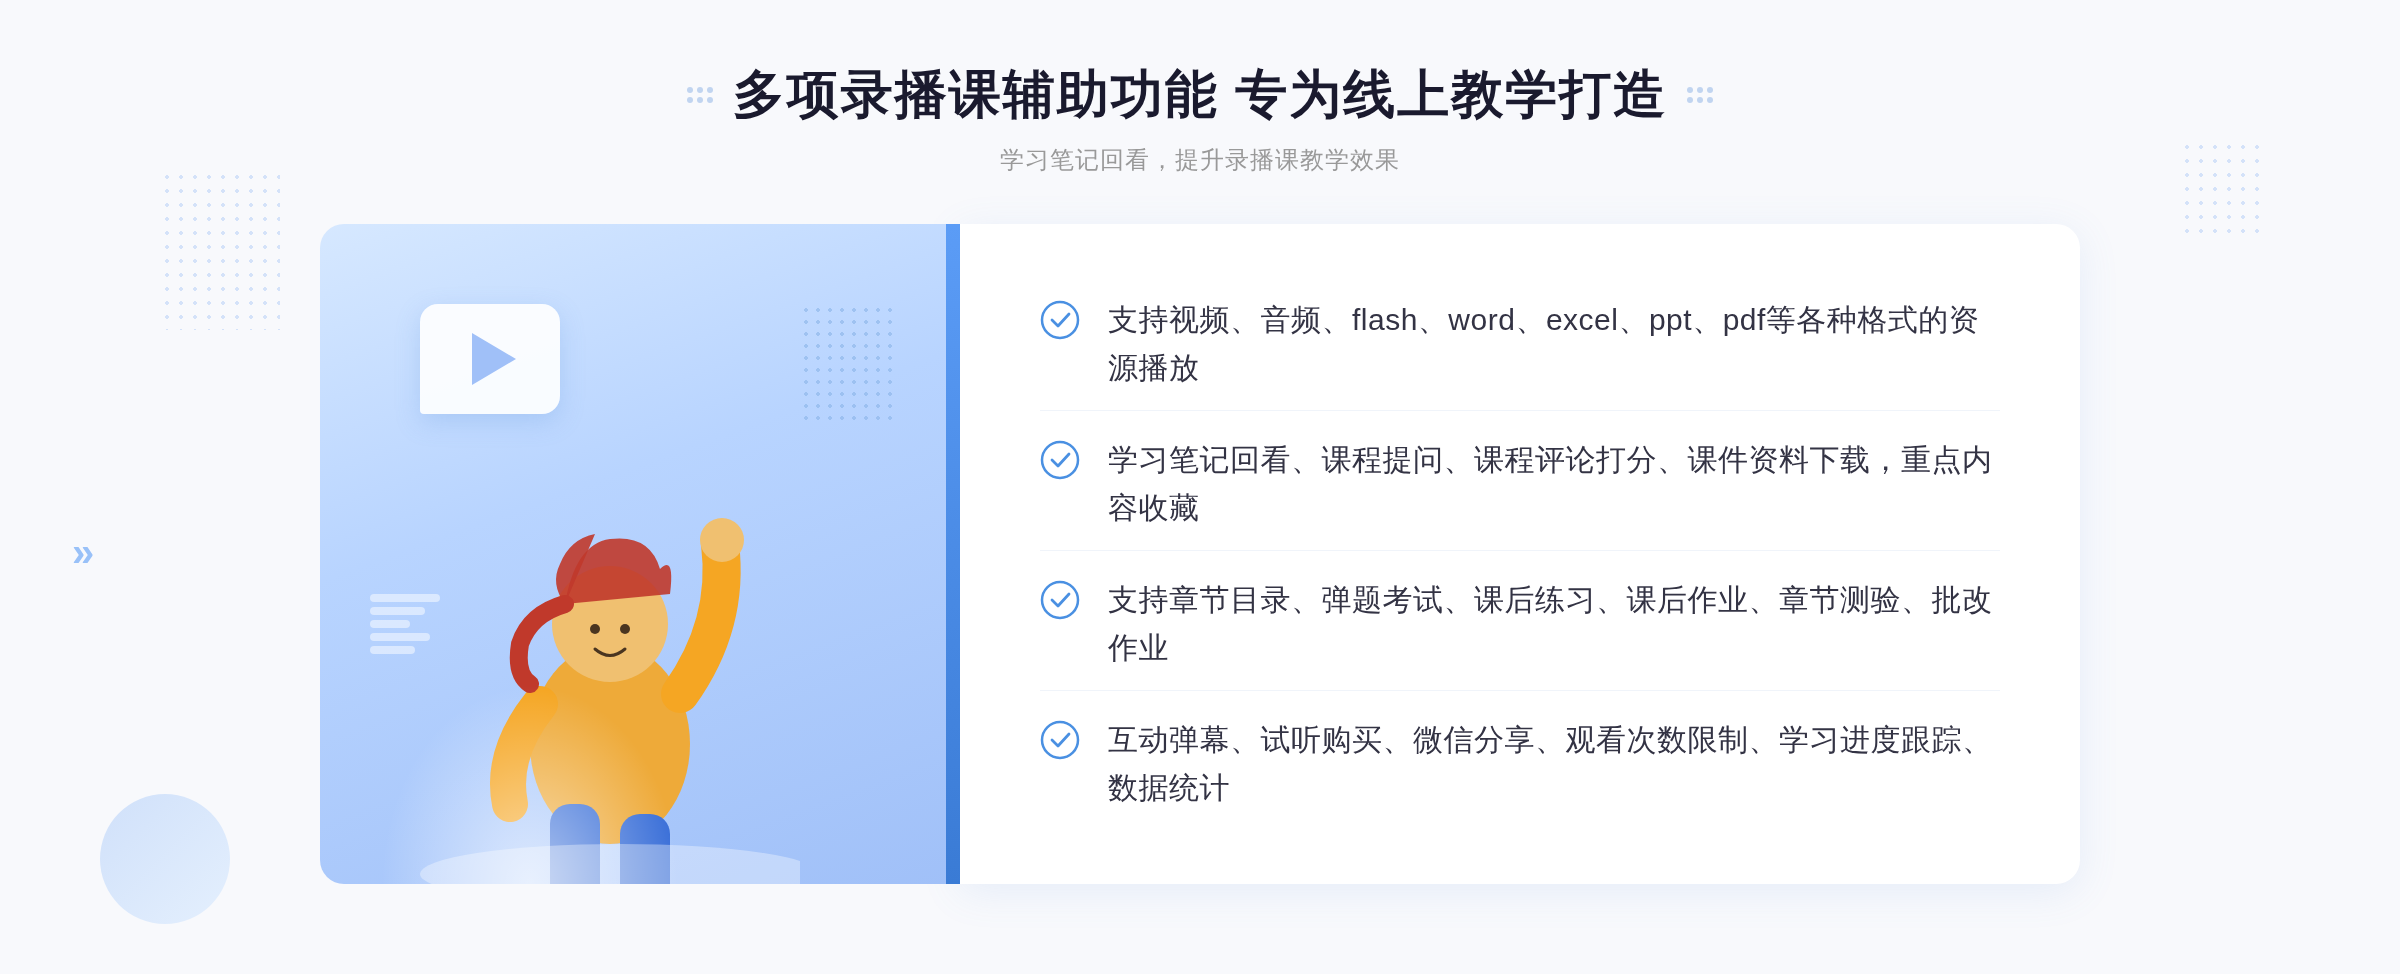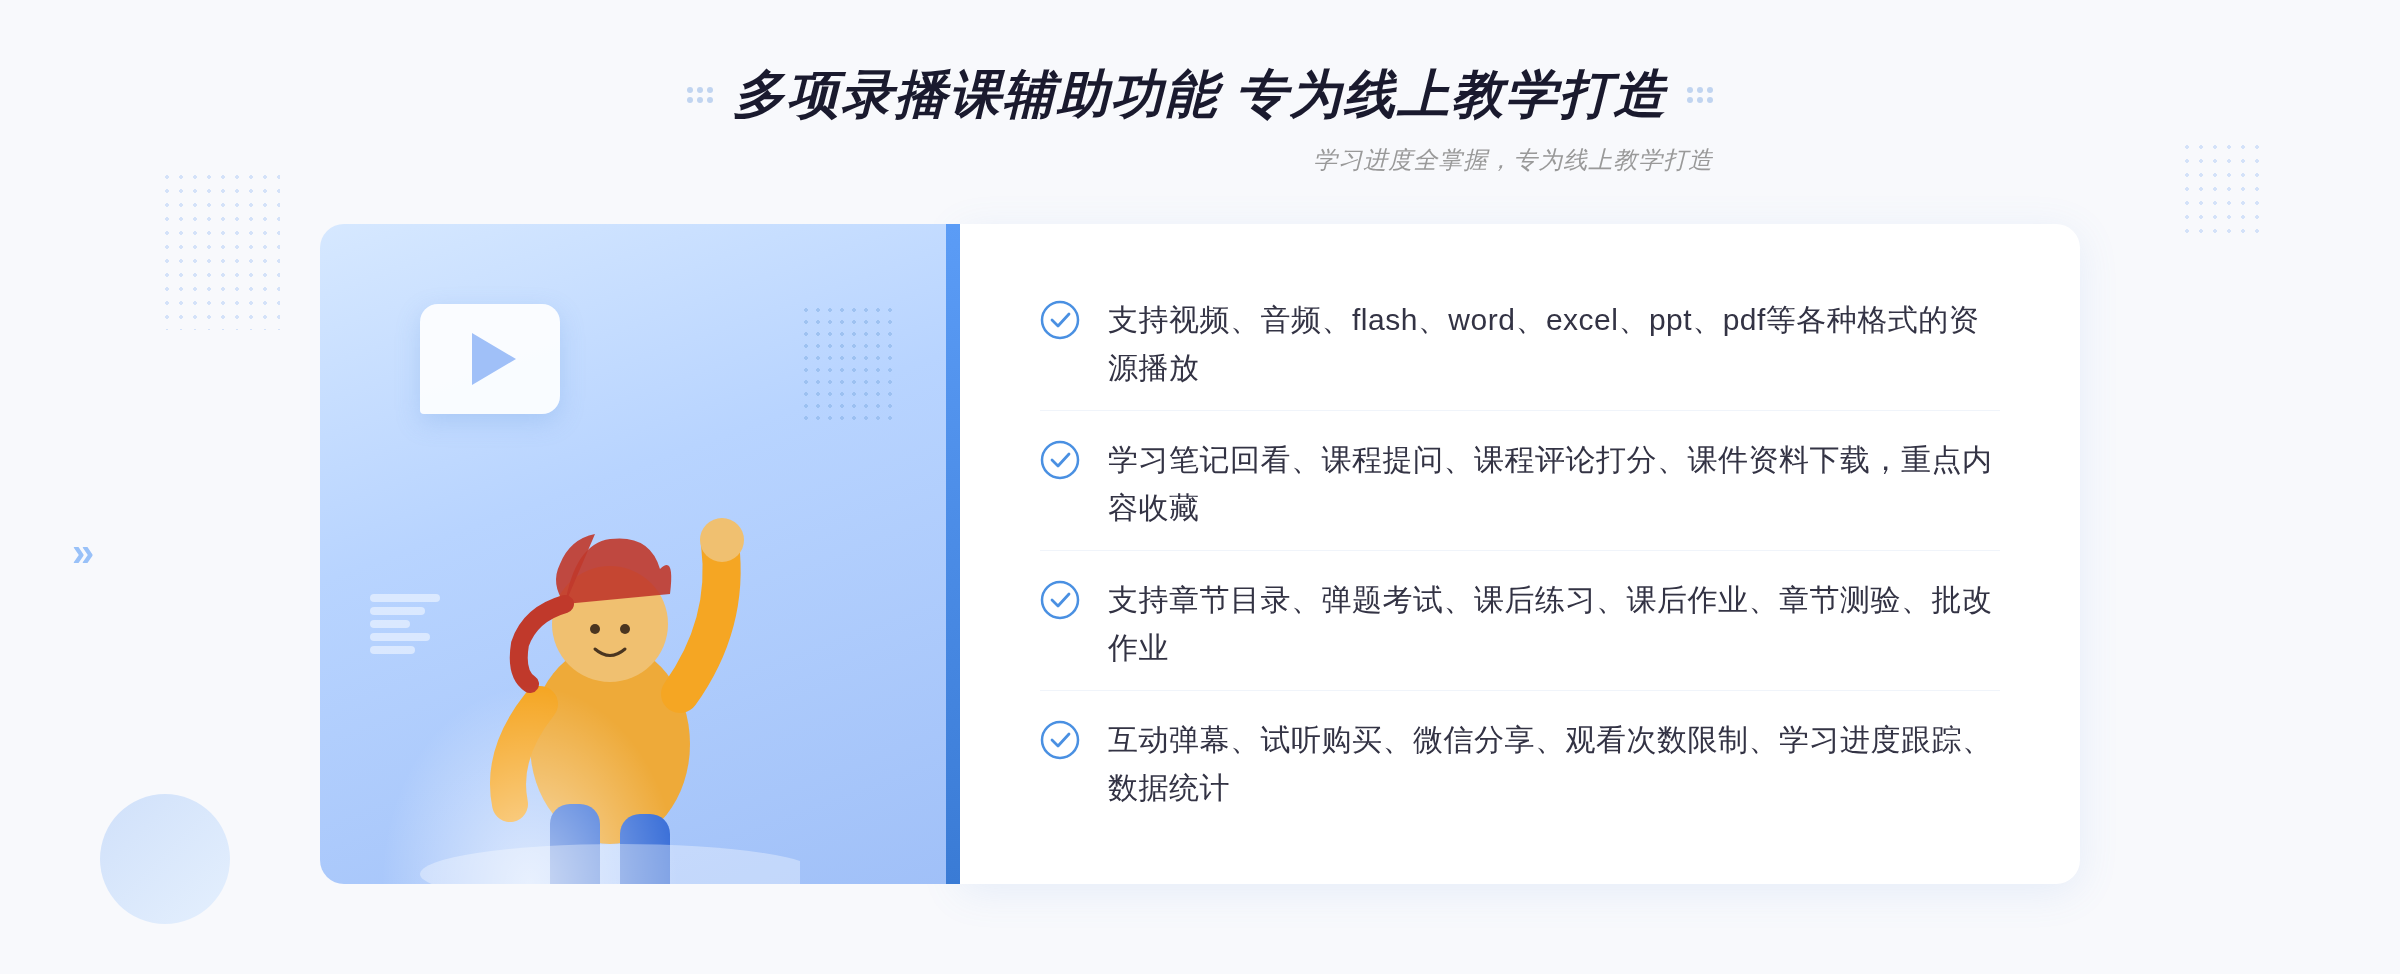--- a/index.html
+++ b/index.html
@@ -69,24 +69,23 @@
       bottom: 50px;
       width: 130px;
       height: 130px;
       border-radius: 50%;
       background: linear-gradient(135deg, #a8c8f8 0%, #d0e6ff 100%);
       opacity: 0.5;
     }
 
     
     .header {
-      text-align: right;
+      text-align: center;
       margin-bottom: 48px;
       position: relative;
-      font-style: italic;
     }
 
     .header-title-row {
       display: flex;
       align-items: center;
       justify-content: center;
       gap: 20px;
     }
 
     .header-decorators {
@@ -303,21 +302,21 @@
         <div class="dot-grid-icon">
           <span></span>
             <span></span>
             <span></span>
           <span></span>
             <span></span>
             <span></span>
         </div>
       </div>
     </div>
-    <p class="header-subtitle">学习进度全掌握，专为线上教学打造</p>
+    <p class="header-subtitle">学习笔记回看，提升录播课教学效果</p>
   </div>
 
   <div class="main-content">
 
     <div class="illustration-panel">
       <div class="illus-dots"></div>
 
       <div class="play-bubble">
         <div class="play-triangle"></div>
       </div>

